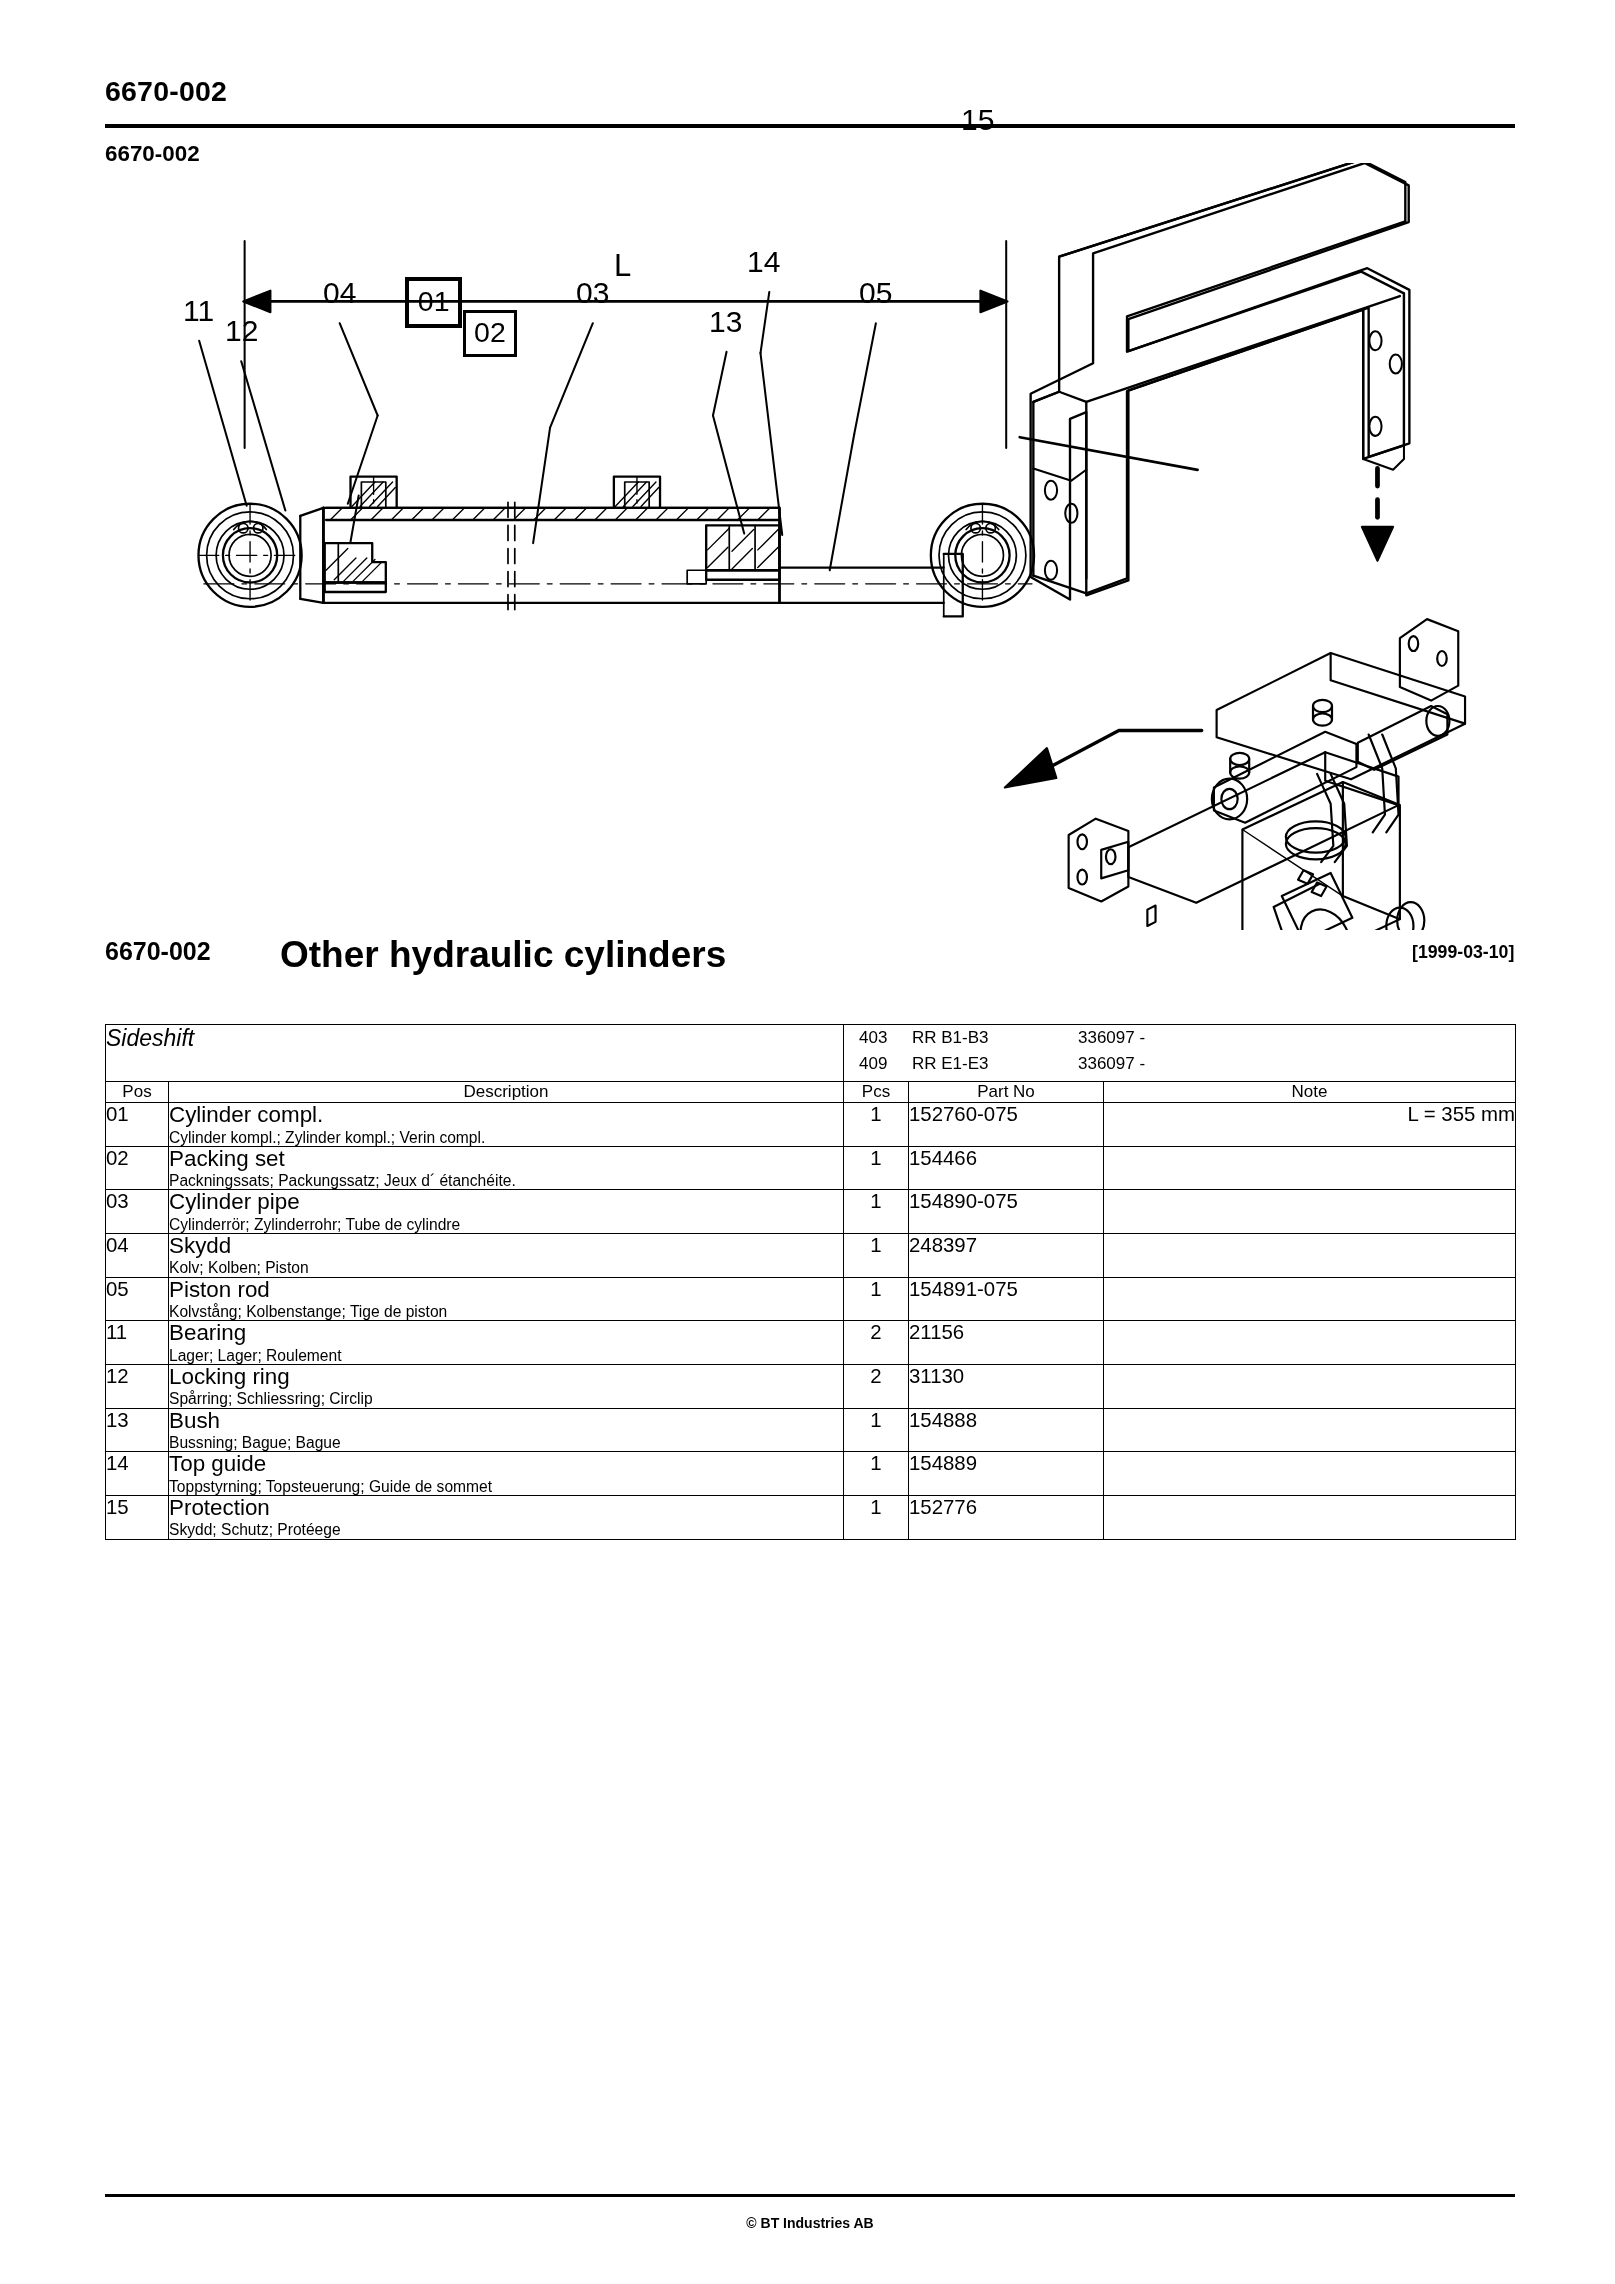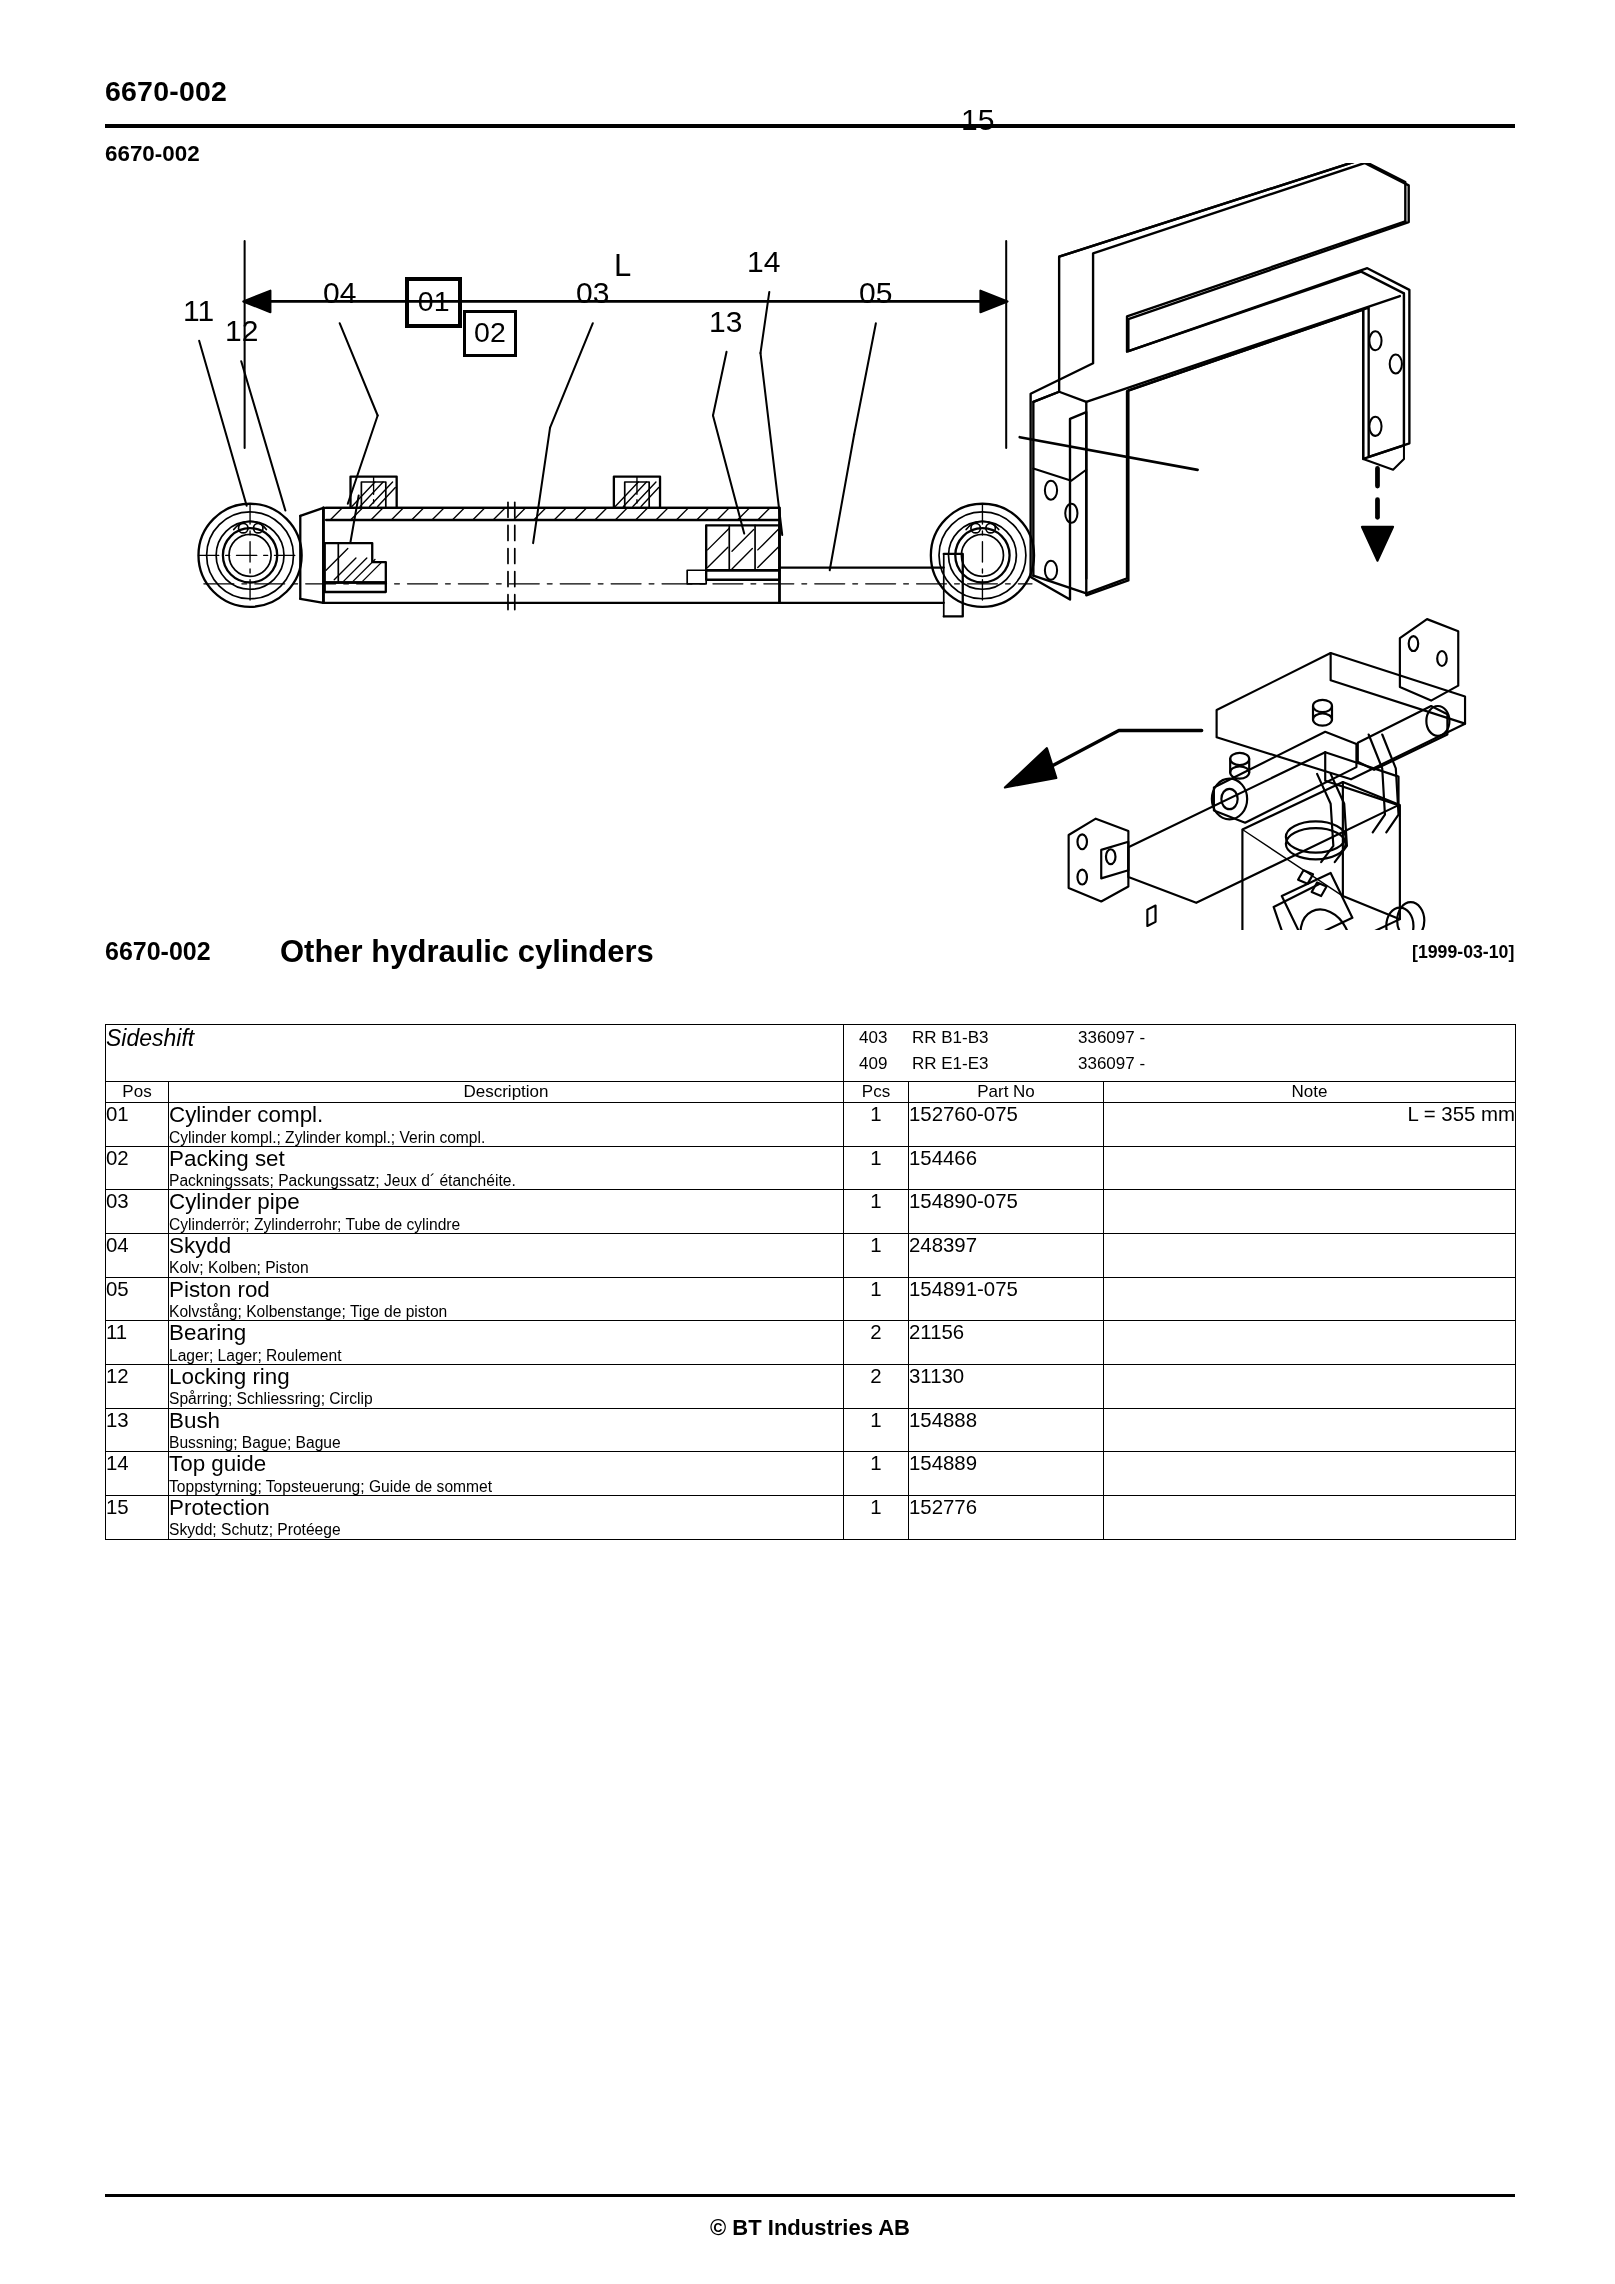--- a/index.html
+++ b/index.html
@@ -110,21 +110,21 @@
     position: absolute;
     left: 0;
     top: 0;
     font-size: 25px;
     font-weight: bold;
   }
   #title-main {
     position: absolute;
     left: 175px;
     top: -3.4px;
-    font-size: 31px;
+    font-size: 37px;
     font-weight: bold;
   }
   #title-date {
     position: absolute;
     right: 0.7px;
     top: 5.4px;
     font-size: 17.7px;
     font-weight: bold;
   }
   #title-sub {
@@ -238,21 +238,21 @@
     width: 1410px;
     height: 3.4px;
     background: #000;
   }
   #footer-text {
     position: absolute;
     left: 105px;
     top: 2215px;
     width: 1410px;
     text-align: center;
-    font-size: 22px;
+    font-size: 14px;
     font-weight: bold;
   }
 </style>
 </head>
 <body>
 
 <div id="page-header">
   <div id="header-code">6670-002</div>
 </div>
 <div id="header-rule"></div>

